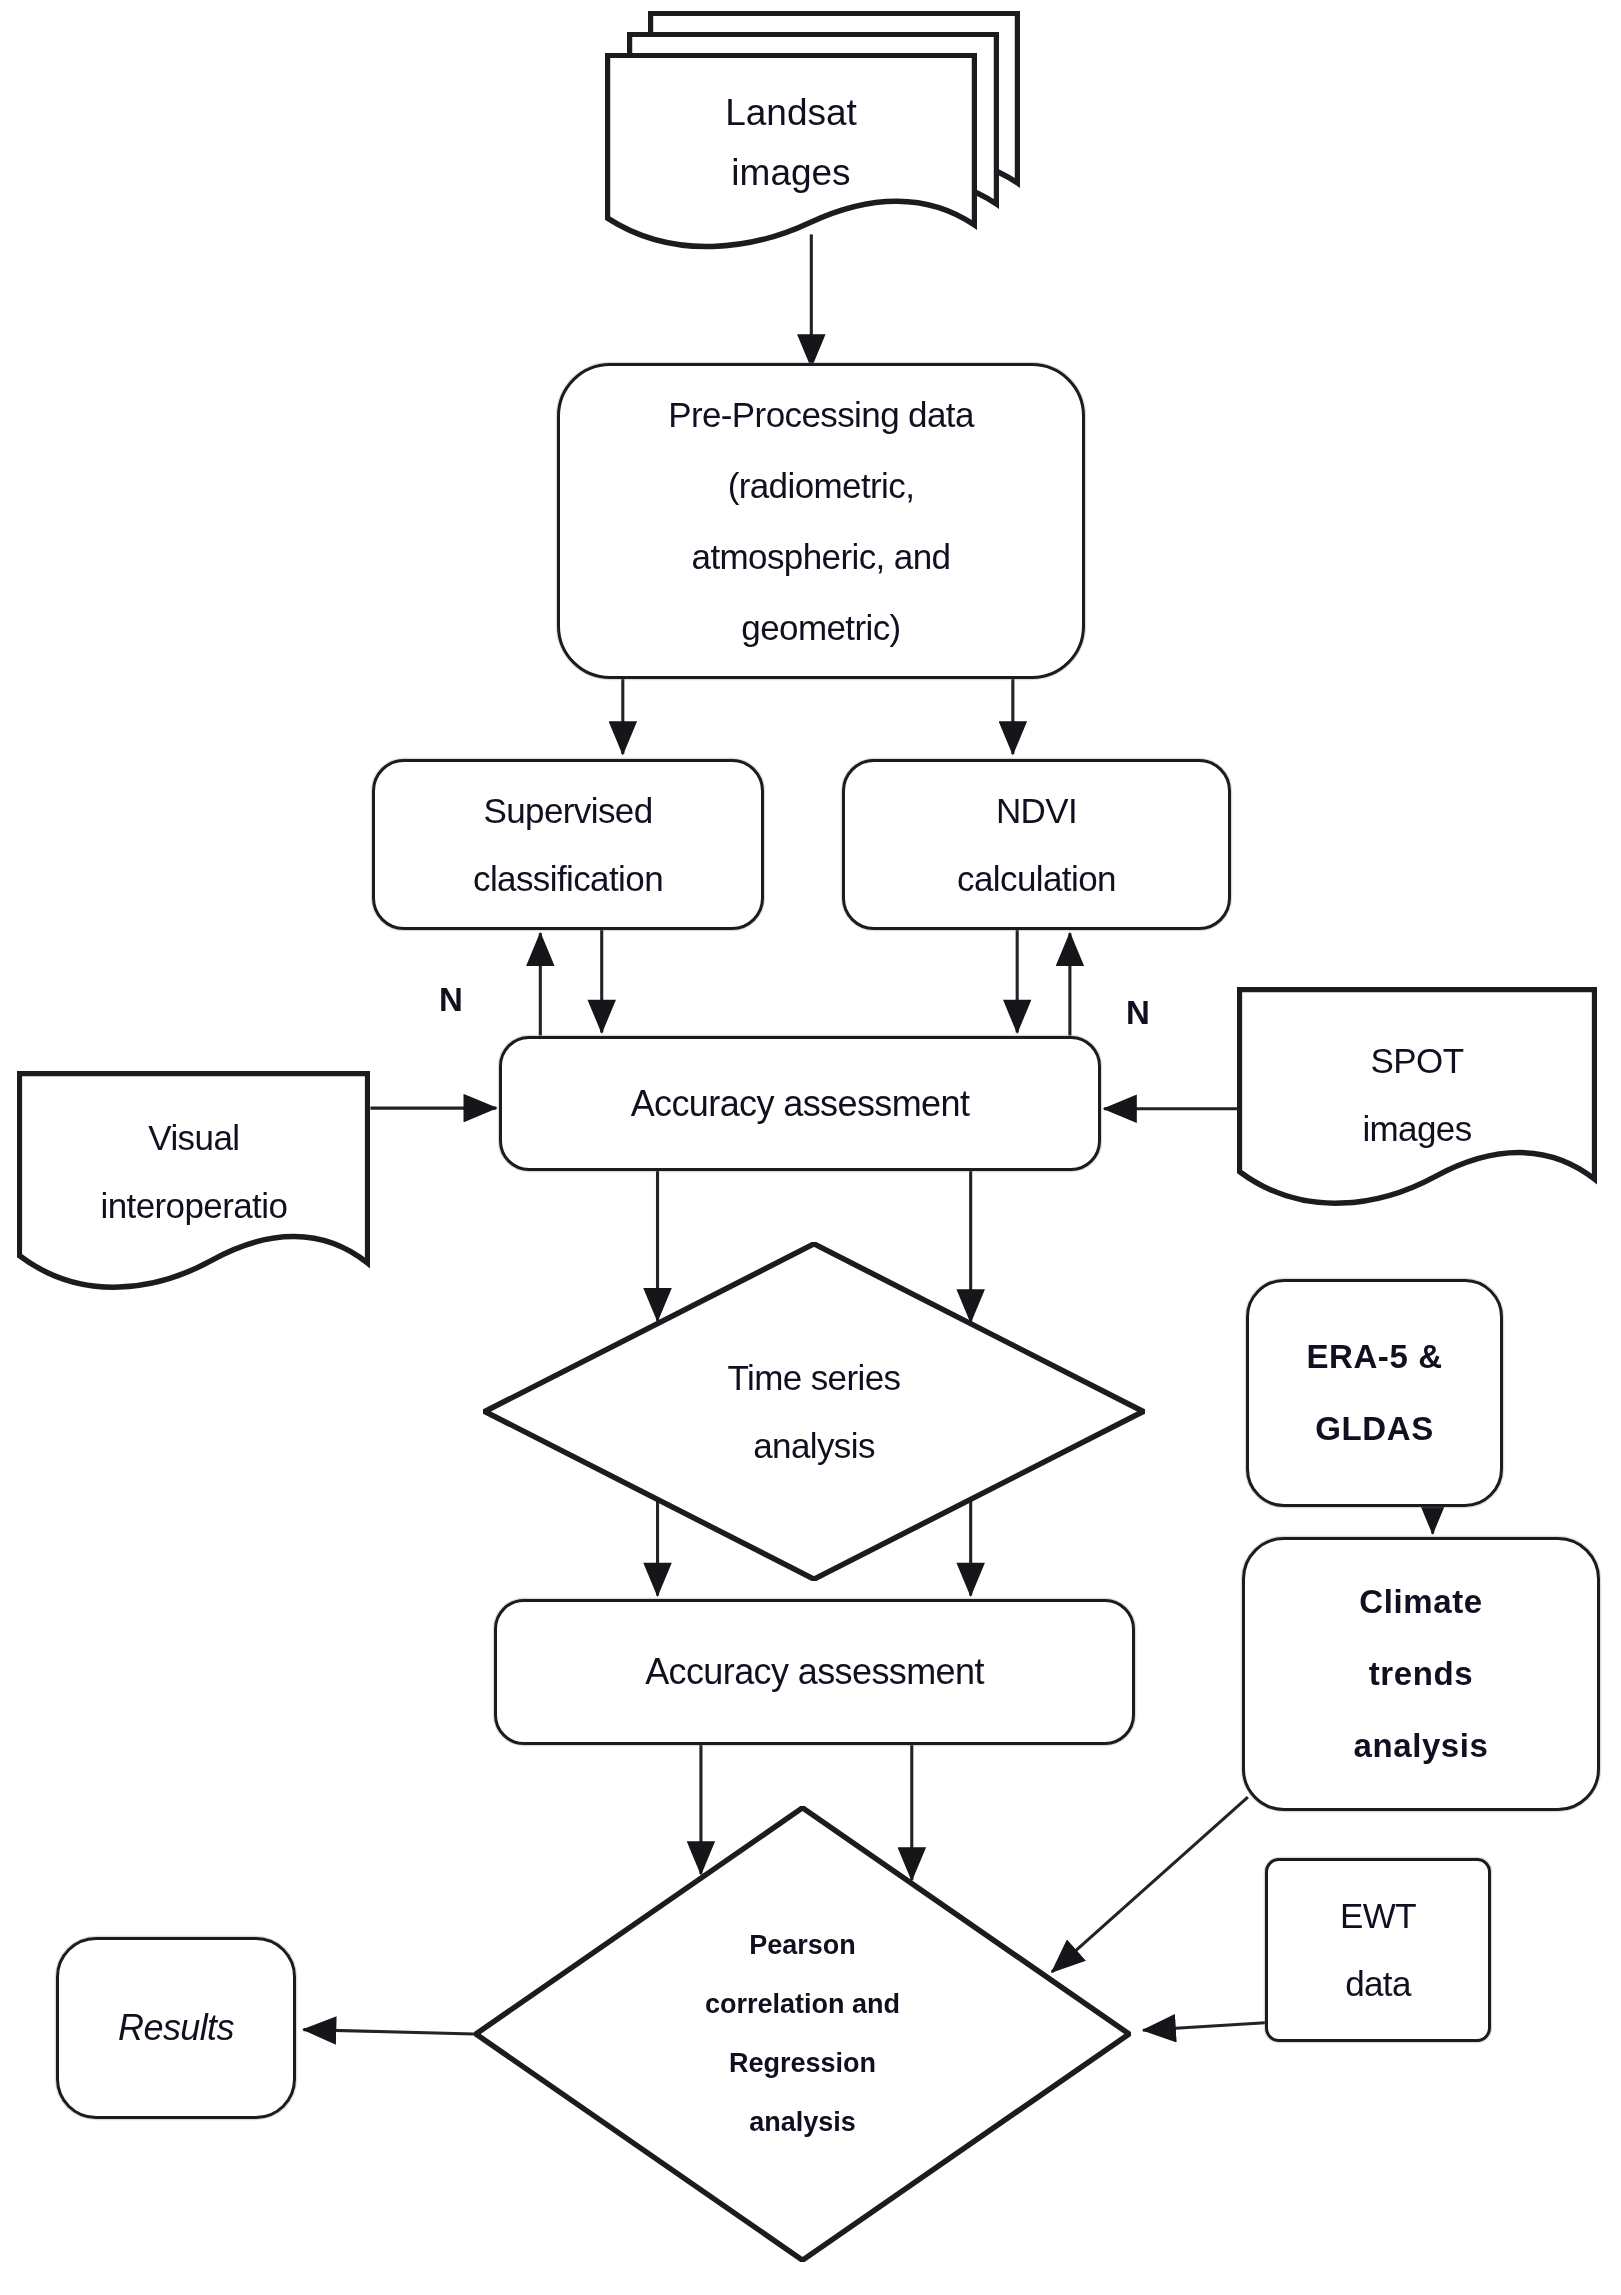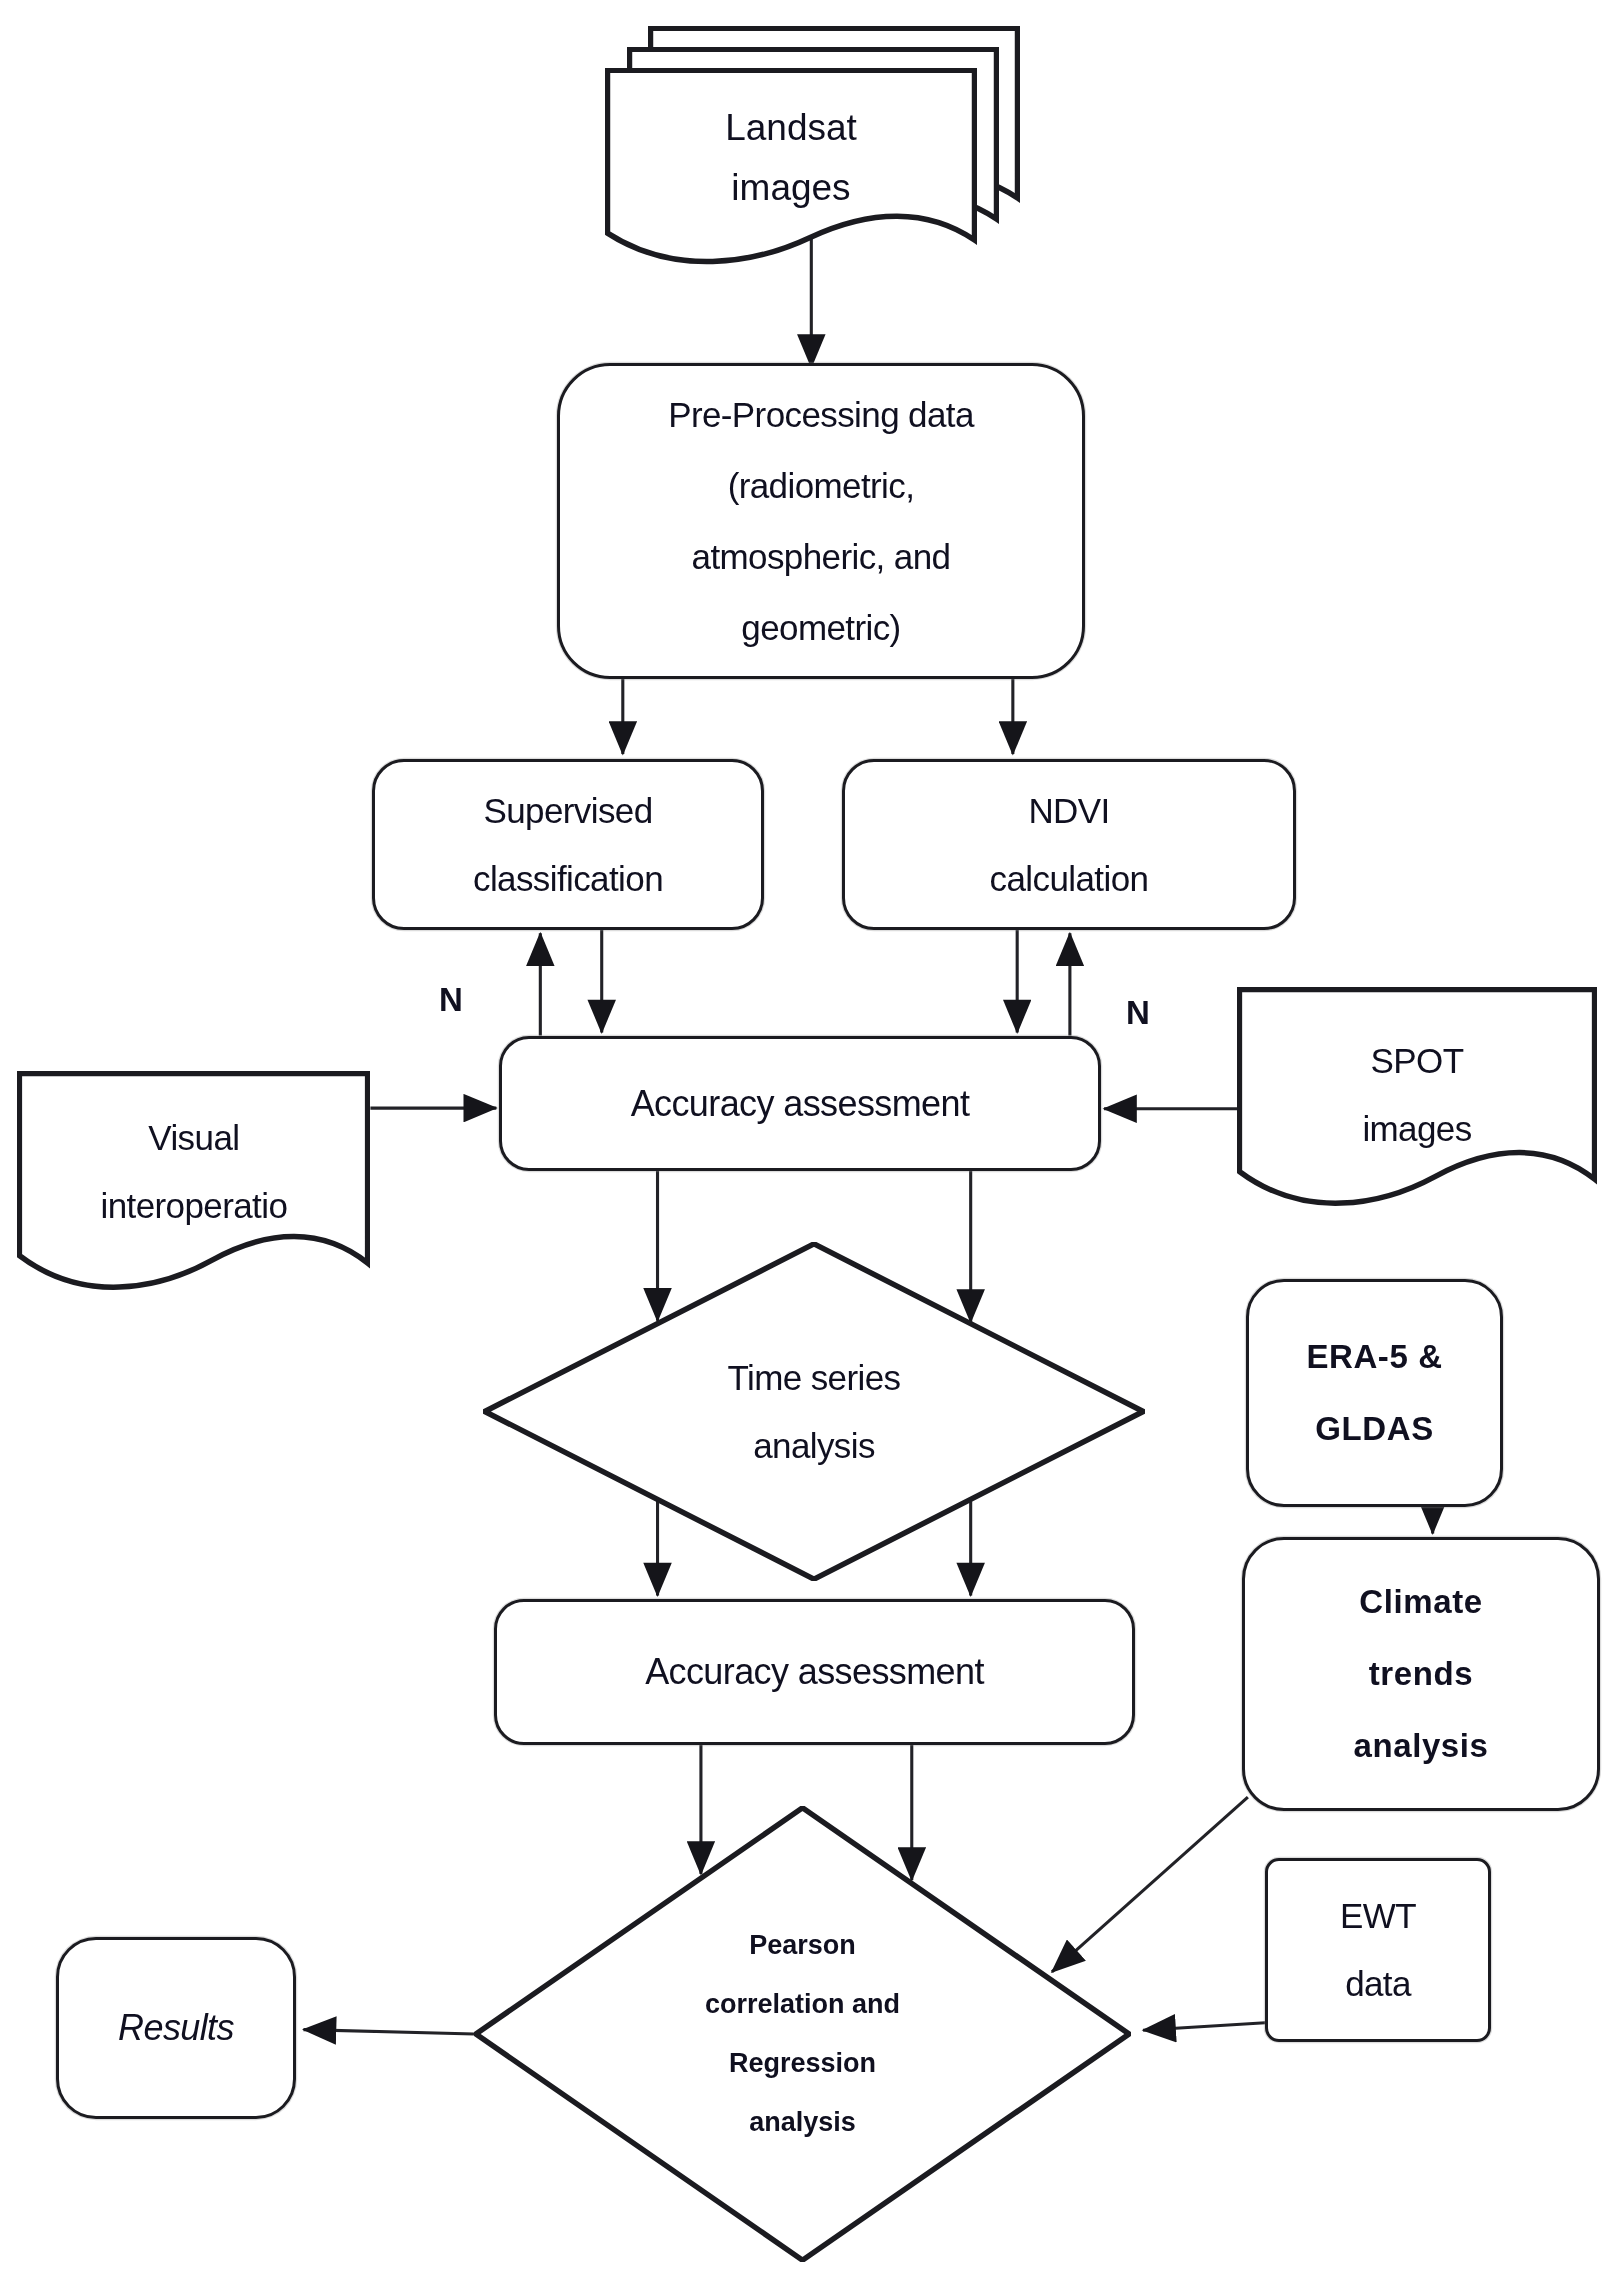--- a/index.html
+++ b/index.html
@@ -49,21 +49,21 @@
     <line x1="1060" y1="2420" x2="1060" y2="2573" marker-end="url(#ah)"></line>
     <line x1="1565" y1="2421" x2="1565" y2="2573" marker-end="url(#ah)"></line>
     <line x1="1130" y1="2813" x2="1130" y2="3022" marker-end="url(#ah)"></line>
     <line x1="1470" y1="2813" x2="1470" y2="3032" marker-end="url(#ah)"></line>
     <line x1="2310" y1="2430" x2="2310" y2="2473" marker-end="url(#ah)"></line>
     <line x1="2012" y1="2898" x2="1696" y2="3180" marker-end="url(#ah)"></line>
     <line x1="2040" y1="3262" x2="1843" y2="3274" marker-end="url(#ah)"></line>
     <line x1="764" y1="3280" x2="489" y2="3273" marker-end="url(#ah)"></line>
   </svg>
 
-  <div class="node" style="left:605px;top:26px;width:416px;height:248px;">
+  <div class="node" style="left:605px;top:11px;width:416px;height:248px;">
     <svg class="shape-svg" style="left:43px;top:0;width:372px;height:205px;" viewBox="0 0 600 360" preserveAspectRatio="none">
       <path d="M4,4 L596,4 L596,302 C520,246 428,248 330,298 C240,344 112,366 4,290 Z"></path>
     </svg>
     <svg class="shape-svg" style="left:22px;top:21px;width:372px;height:205px;" viewBox="0 0 600 360" preserveAspectRatio="none">
       <path d="M4,4 L596,4 L596,302 C520,246 428,248 330,298 C240,344 112,366 4,290 Z"></path>
     </svg>
     <svg class="shape-svg" style="left:0;top:42px;width:372px;height:205px;" viewBox="0 0 600 360" preserveAspectRatio="none">
       <path d="M4,4 L596,4 L596,302 C520,246 428,248 330,298 C240,344 112,366 4,290 Z"></path>
     </svg>
     <div class="overlay" style="left:0;top:42px;width:372px;height:180px;">
@@ -77,21 +77,21 @@
 classification</div>
   </div>
 
   <div class="node box" style="left:557px;top:363px;width:528px;height:316px;border-radius:53px;">
     <div class="label lbl-pre">Pre-Processing data
 (radiometric,
 atmospheric, and
 geometric)</div>
   </div>
 
-  <div class="node box" style="left:842px;top:759px;width:454px;height:171px;">
+  <div class="node box" style="left:842px;top:759px;width:389px;height:171px;">
     <div class="label lbl-main">NDVI
 calculation</div>
   </div>
 
   <div class="nlabel lbl-n" style="left:451px;top:1000px;">N</div>
   <div class="nlabel lbl-n" style="left:1138px;top:1013px;">N</div>
 
   <div class="node box" style="left:499px;top:1036px;width:602px;height:135px;border-radius:30px;">
     <div class="label lbl-single">Accuracy assessment</div>
   </div>

